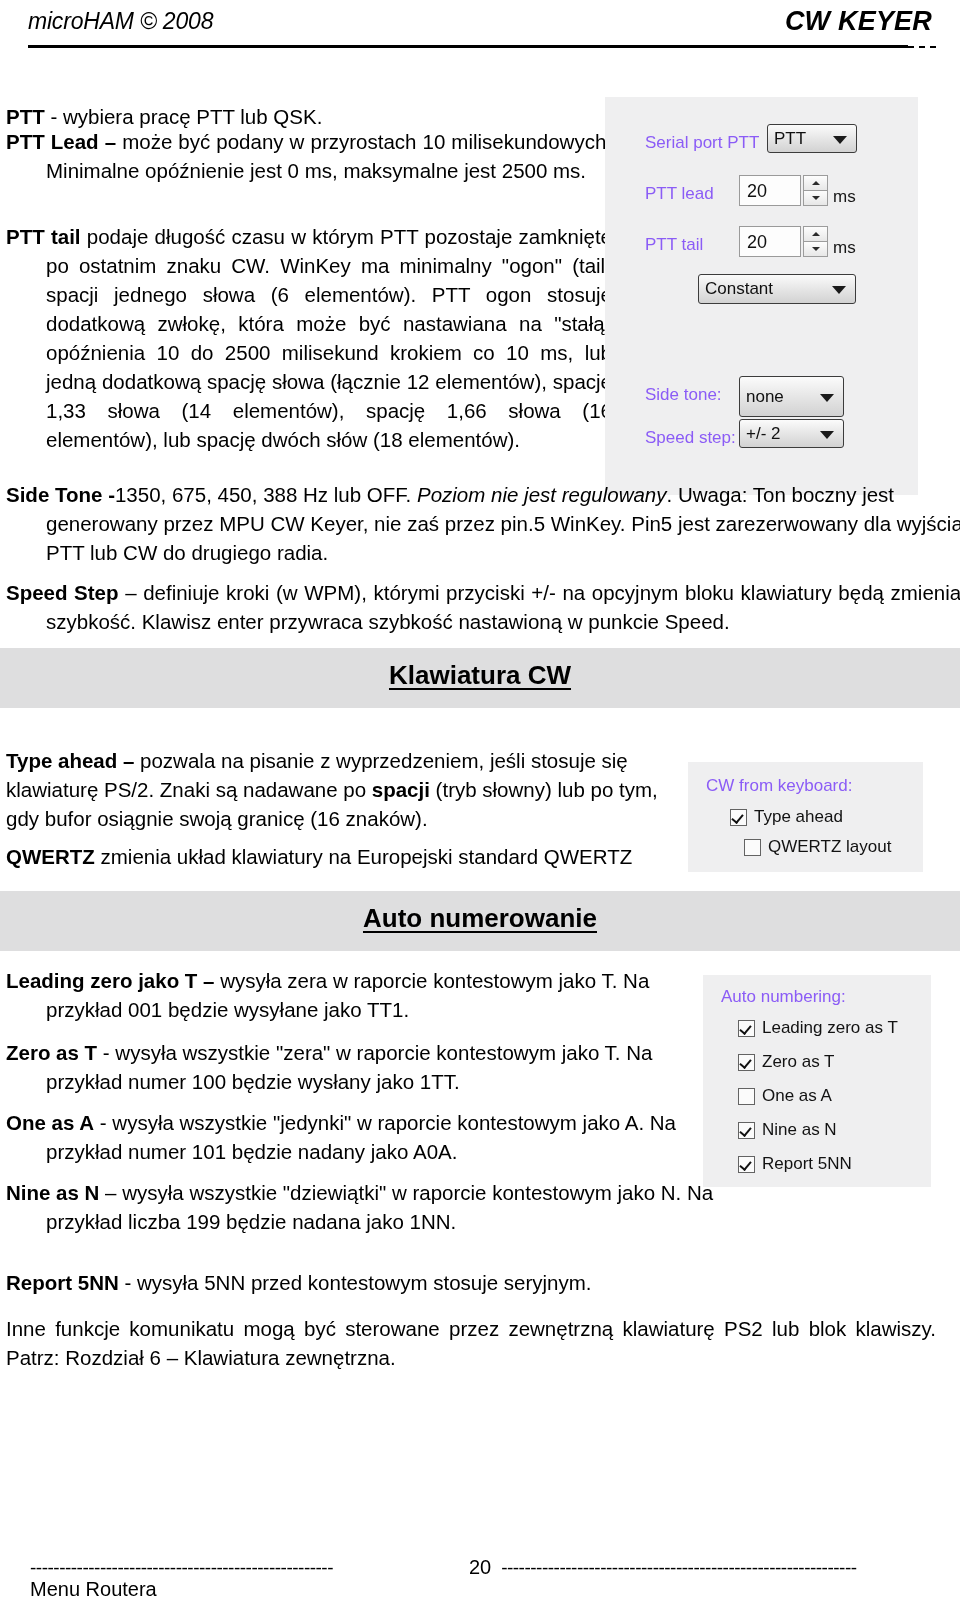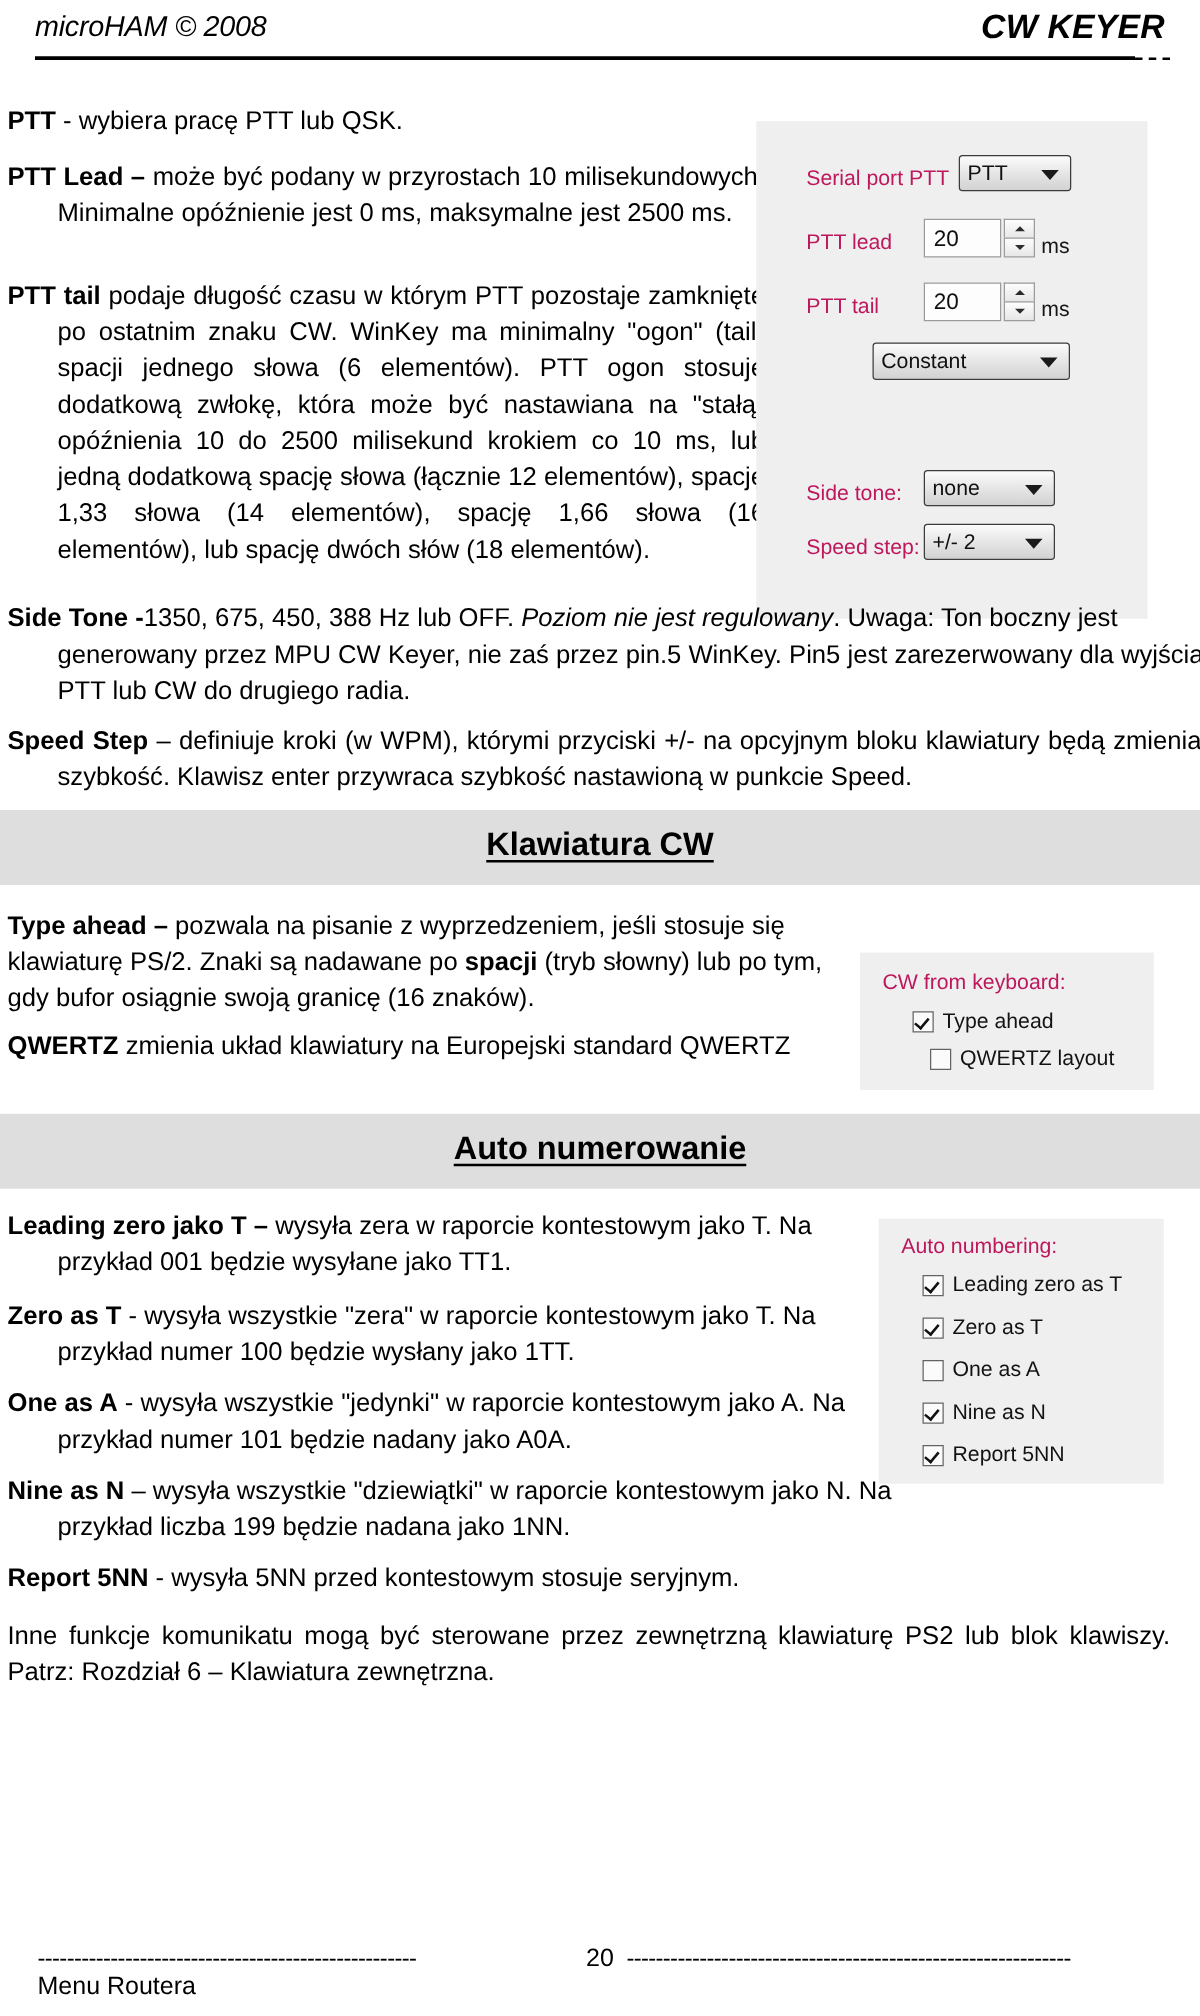--- a/index.html
+++ b/index.html
@@ -76,20 +76,21 @@
     font-size: 26px;
     text-decoration: underline;
     text-underline-offset: 4px;
   }
 
   
   .txt {
     position: absolute;
     font-size: 20.5px;
     line-height: 29px;
+    margin-top: 20px;
   }
   .just { text-align: justify; }
   b { font-weight: bold; }
   i { }
 
   .hang {
     position: absolute;
     font-size: 20.5px;
     line-height: 29px;
     text-indent: -40px;
@@ -99,21 +100,21 @@
   
   .shot {
     position: absolute;
     background: #efeff0;
     box-sizing: border-box;
   }
   .shot-lbl {
     position: absolute;
     font-family: "Liberation Sans", sans-serif;
     font-size: 17px;
-    color: #be185d;
+    color: #8b5cf6;
     white-space: nowrap;
   }
   .combo {
     position: absolute;
     box-sizing: border-box;
     background: linear-gradient(180deg,#fbfbfb 0%,#e4e4e4 55%,#d2d2d2 100%);
     border: 1px solid #3c3c3c;
     border-radius: 3px;
   }
   .combo span.cval {
@@ -299,21 +300,21 @@
       </div>
   </div>
   <div class="unit" style="left:228px; top:141px;">ms</div>
 
   <div class="combo" style="left:93px; top:177px; width:158px; height:30px;">
     <span class="cval">Constant</span>
     <span class="arrow"></span>
   </div>
 
   <div class="shot-lbl" style="left:40px; top:288px;">Side tone:</div>
-  <div class="combo" style="left:134px; top:279px; width:105px; height:29px;">
+  <div class="combo" style="left:134px; top:279px; width:105px; height:41px;">
     <span class="cval">none</span>
     <span class="arrow"></span>
   </div>
 
   <div class="shot-lbl" style="left:40px; top:331px;">Speed step:</div>
   <div class="combo" style="left:134px; top:322px; width:105px; height:29px;">
     <span class="cval">+/- 2</span>
     <span class="arrow"></span>
   </div>
 </div>

